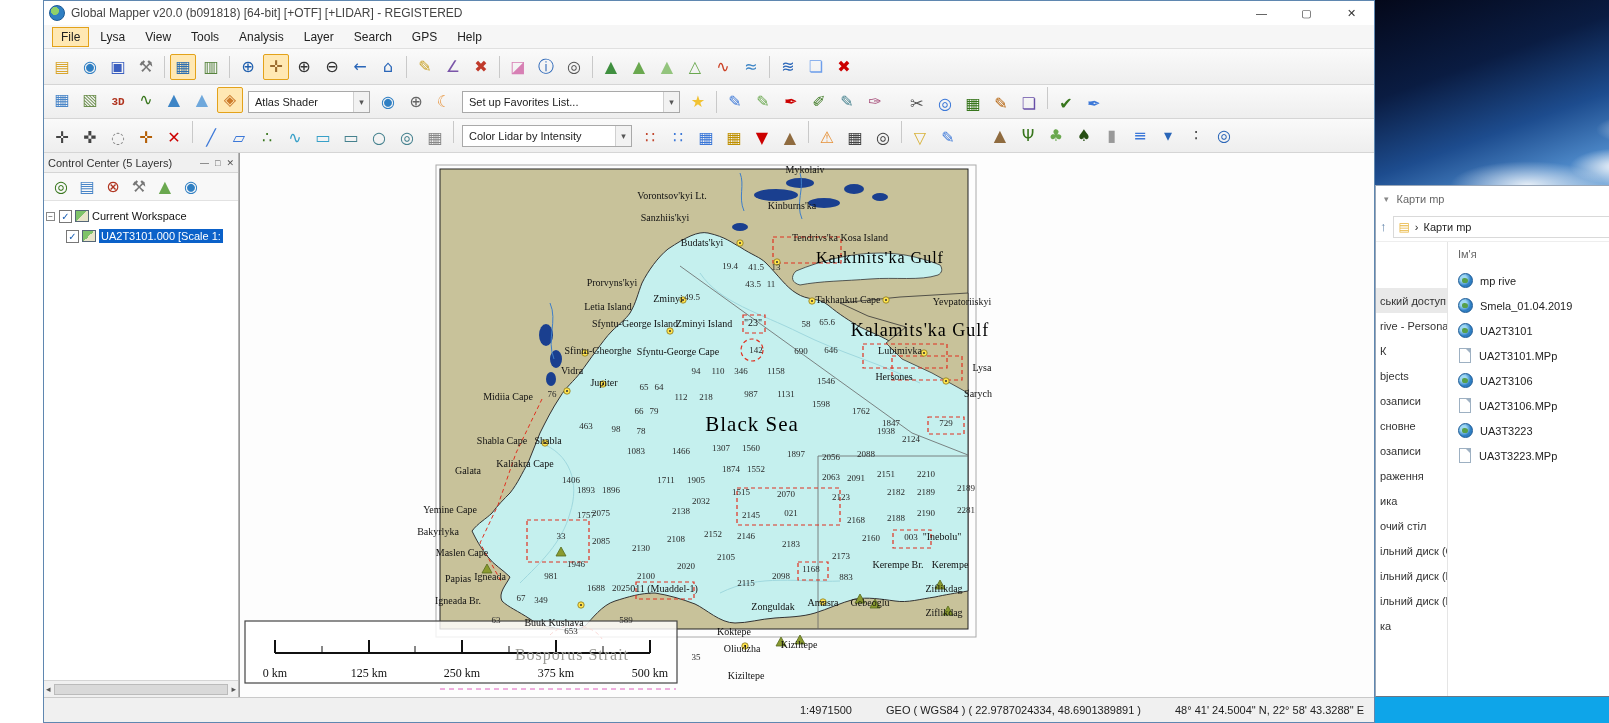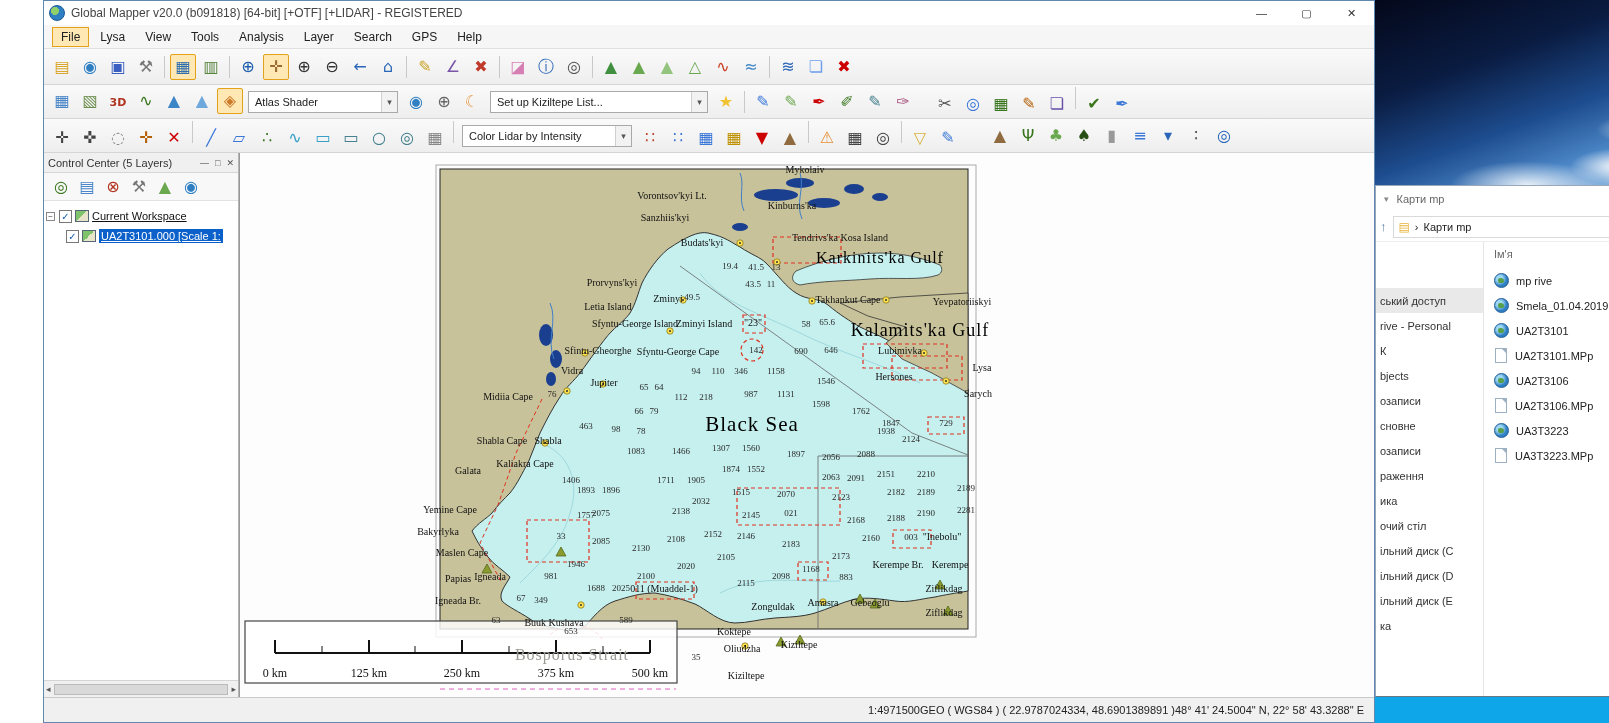--- a/index.html
+++ b/index.html
@@ -57,53 +57,53 @@
   #panel-toolbar .tbtn { width:24px; height:24px; }
   #tree { flex:1 1 auto; padding:6px 2px; font-size:11px; color:#111; }
   .tree-row { display:flex; align-items:center; height:18px; margin-bottom:2px; }
   .tree-row.child { padding-left:20px; }
   .expander { width:9px; height:9px; border:1px solid #888; font-size:8px; line-height:7px; text-align:center;
               color:#444; margin-right:4px; background:#fff; }
   .cbx { width:13px; height:13px; border:1px solid #777; background:#fff; font-size:10px; line-height:11px;
          text-align:center; color:#1a5fb4; margin-right:3px; }
   .layer-ico { width:14px; height:12px; background:linear-gradient(135deg,#7fc36a 0 50%,#e8e4c9 50% 100%);
                border:1px solid #567; margin-right:3px; flex:0 0 auto; }
-  .tree-label { white-space:nowrap; overflow:hidden;text-decoration:underline; }
+  .tree-label { white-space:nowrap; overflow:hidden; }
   .tree-row.selected .tree-label { background:#0b61c9; color:#fff; padding:1px 2px; }
   #panel-scroll { height:17px; background:#f0f0f0; border-top:1px solid #d5d5d5; display:flex; align-items:center;
                   justify-content:space-between; font-size:9px; color:#555; padding:0 2px; }
   #panel-scroll .thumb { height:11px; flex:1; background:#d9d9d9; margin:0 3px; border:1px solid #bbb; }
 
   
   #map-wrap { position:relative; flex:1 1 auto; background:#fdfdfd; overflow:hidden; border-left:1px solid #999; }
   #map-svg { display:block; }
   .place { font:10px "Liberation Serif",serif; fill:#111; text-anchor:middle; }
   .depth { font:9px "Liberation Serif",serif; fill:#2a2a2a; text-anchor:middle; }
   .sea   { font-family:"Liberation Serif",serif; fill:#000; text-anchor:middle; letter-spacing:1px; }
   .sb    { font:12px "Liberation Serif",serif; fill:#111; text-anchor:middle; }
   .redrect { fill:none; stroke:#e03020; stroke-width:1.2; stroke-dasharray:4 3; }
 
   
   #statusbar { height:25px; background:#f0f0f0; border-top:1px solid #c9c9c9; display:flex; align-items:center;
-               justify-content:flex-end; font-size:11px; color:#222; padding-right:10px; flex:0 0 auto; }
+               justify-content:flex-end; font-size:11px; color:#222; padding-right:10px; gap:34px; flex:0 0 auto; }
 
   
   #explorer { position:absolute; left:1332px; top:185px; width:277px; height:512px; background:#fff;
               border-top:1px solid #9aa7b8; border-left:1px solid #9aa7b8; border-bottom:1px solid #6b7684;
               z-index:3; display:flex; flex-direction:column; font-size:11px; color:#222; }
   #ex-title { height:26px; display:flex; align-items:center; padding-left:8px; color:#666; gap:8px; }
   #ex-title .qa { font-size:9px; color:#888; }
   #ex-tabs { height:24px; display:flex; align-items:center; gap:22px; padding-left:6px; border-bottom:1px solid #eee; }
   .ex-tab { color:#333; }
   #ex-addr { height:30px; display:flex; align-items:center; padding:0 4px; gap:6px; border-bottom:1px solid #eee; }
   #ex-addr .up { color:#5b7fa6; font-size:13px; }
   #addr-box { flex:1; height:22px; border:1px solid #d9d9d9; display:flex; align-items:center; gap:5px; padding-left:5px; }
   .folder-glyph { color:#e8b53c; font-size:12px; }
   #ex-main { flex:1; display:flex; min-height:0; }
-  #ex-nav { width:108px; border-right:1px solid #e5e5e5; padding-top:46px; overflow:hidden; }
+  #ex-nav { width:72px; border-right:1px solid #e5e5e5; padding-top:46px; overflow:hidden; }
   .nav-item { height:25px; display:flex; align-items:center; padding-left:4px; white-space:nowrap; color:#333; }
   .nav-item.hl { background:#e9e9e9; }
   #ex-files { flex:1; padding:6px 0 0 10px; }
   #ex-colhead { display:flex; align-items:center; color:#666; margin-bottom:8px; padding-right:14px;gap:44px; }
   #ex-colhead .caret { margin-left:auto; color:#888; font-size:9px; }
   .file-row { height:25px; display:flex; align-items:center; gap:7px; }
   .file-icon { width:15px; height:15px; flex:0 0 auto; position:relative; }
   .file-row.globe .file-icon { border-radius:50%;
       background:radial-gradient(circle at 35% 35%, #9fd8f5 0 25%, #2f7fc3 60% 100%); border:1px solid #1b5a96; }
   .file-row.globe .file-icon::after { content:""; position:absolute; left:3px; top:4px; width:6px; height:5px;
@@ -243,45 +243,45 @@
       </div>
 
     <div id="toolbar2" class="toolbar">
       <span>
         
       <span class="tbtn">
             <span class="glyph" style="color: rgb(74, 134, 200);">▦</span>
           </span><span class="tbtn">
             <span class="glyph" style="color: rgb(109, 143, 78);">▧</span>
           </span><span class="tbtn txt">
-            <span class="glyph" style="color: rgb(176, 52, 31);">3D</span>
+            <span class="glyph" style="color: rgb(176, 52, 31); font-family: Liberation Mono, monospace;">3D</span>
           </span><span class="tbtn">
             <span class="glyph" style="color: rgb(56, 118, 29);">∿</span>
           </span><span class="tbtn">
             <span class="glyph" style="color: rgb(61, 133, 198);">▲</span>
           </span><span class="tbtn">
             <span class="glyph" style="color: rgb(111, 168, 220);">▲</span>
           </span><span class="tbtn pressed">
             <span class="glyph" style="color: rgb(204, 122, 41);">◈</span>
           </span></span>
-      <div class="combo" style="width:150px">
+      <div class="combo" style="width:122px">
         <span>Atlas Shader</span>
           <span class="dd">▾</span>
       </div>
       <span>
         
       <span class="tbtn">
             <span class="glyph" style="color: rgb(47, 127, 195);">◉</span>
           </span><span class="tbtn">
             <span class="glyph" style="color: rgb(102, 102, 102);">⊕</span>
           </span><span class="tbtn">
             <span class="glyph" style="color: rgb(230, 145, 56);">☾</span>
           </span></span>
       <div class="combo" style="width:218px">
-        <span>Set up Kiziltepe List...</span>
+        <span>Set up Favorites List...</span>
           <span class="dd">▾</span>
       </div>
       <span class="tbtn" style="color:#f1c232">
           <span class="glyph">★</span>
         </span>
       <span class="sep"></span>
       <span>
         
       <span class="tbtn">
             <span class="glyph" style="color: rgb(60, 120, 216);">✎</span>

